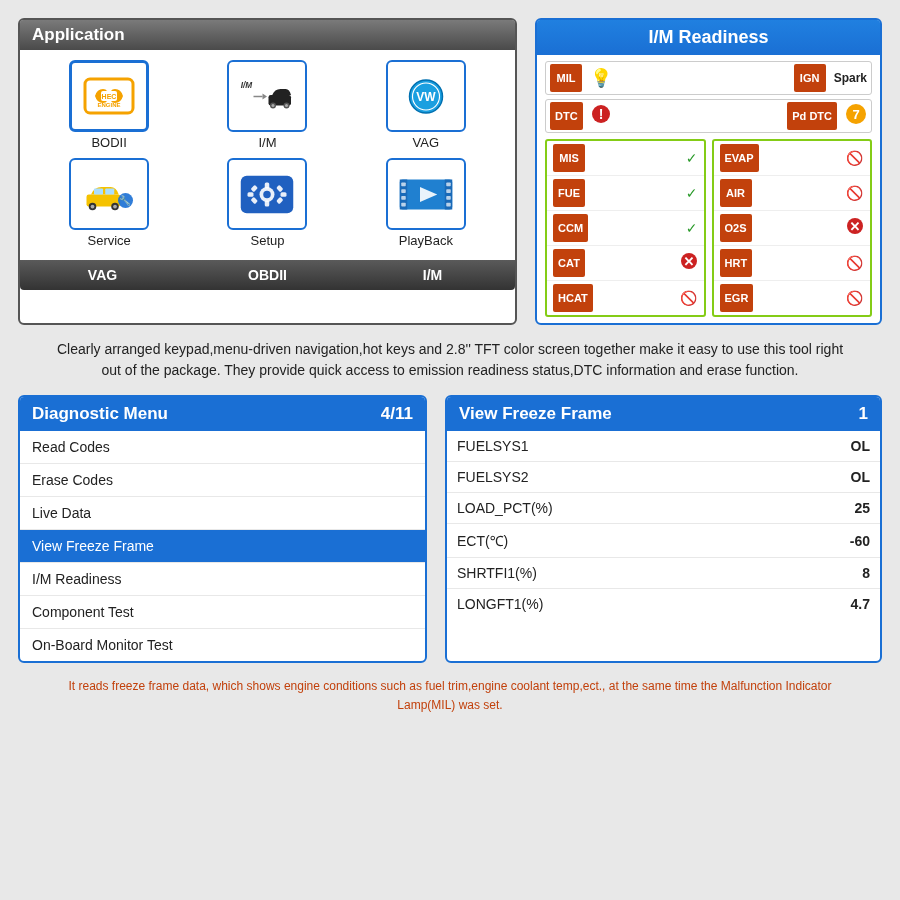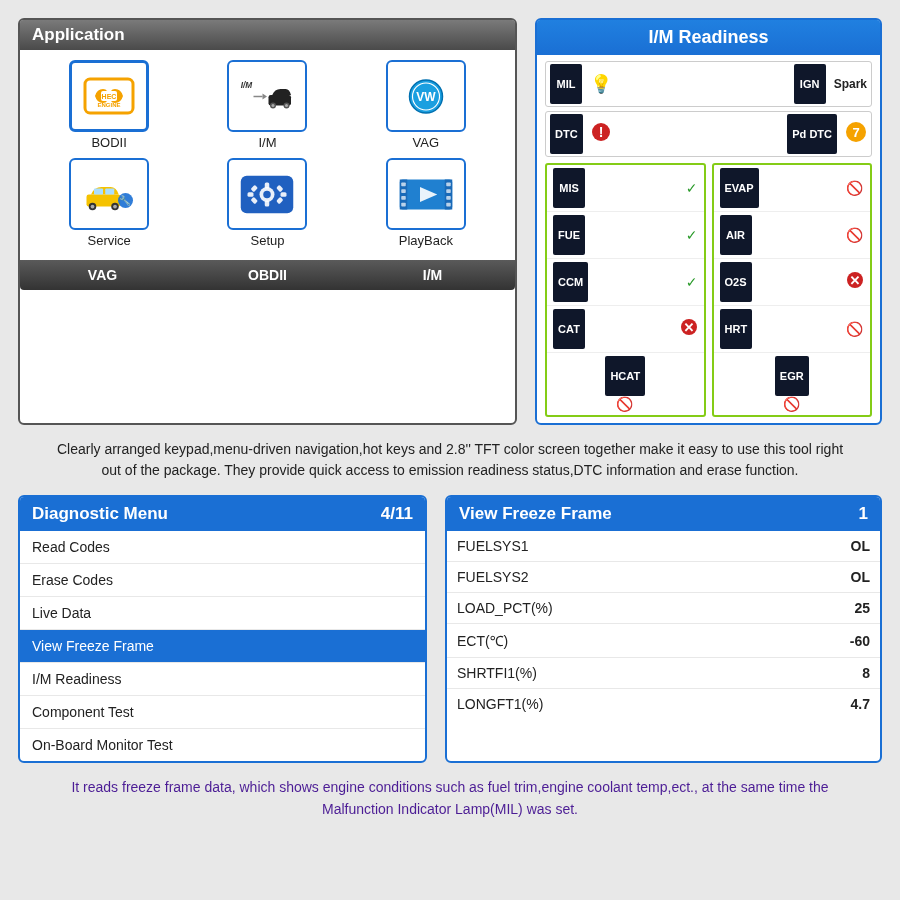--- a/index.html
+++ b/index.html
@@ -106,25 +106,25 @@
       font-size: 18px;
       font-weight: bold;
       text-align: center;
       padding: 7px 0;
       border-radius: 3px 3px 0 0;
     }
     .im-content {
       padding: 6px 8px;
     }
     .im-tag {
-      background: #0f172a;
+      background: #c2410c;
       color: white;
       font-size: 11px;
       font-weight: bold;
-      padding: 14px 5px;
+      padding: 8px 5px;
       border-radius: 2px;
       min-width: 32px;
       text-align: center;
     }
     .im-value {
       font-size: 12px;
       font-weight: bold;
       color: #222;
     }
     .im-grid {
@@ -137,21 +137,21 @@
       border-radius: 3px;
       overflow: hidden;
     }
     .im-row {
       display: flex;
       align-items: center;
       justify-content: space-between;
       padding: 3px 6px;
       border-bottom: 1px solid #eee;
     }
-    .im-row:last-child { border-bottom: none; flex-direction: column; }
+    .im-row:last-child { border-bottom: none; }
     .status-icon {
       font-size: 14px;
     }
     .status-green { color: #2a9a2a; }
     .status-red { color: #cc2222; }
 
     
     .desc-text {
       text-align: center;
       font-size: 14px;
@@ -240,22 +240,22 @@
       font-weight: bold;
     }
     .freeze-table td:last-child {
       text-align: right;
       font-weight: bold;
     }
 
     
     .bottom-desc {
       text-align: center;
-      font-size: 14px;
-      color: #4c1d95;
+      font-size: 12px;
+      color: #c2410c;
       line-height: 1.55;
       padding: 0 20px;
     }
 
     
     .icon-svg {
       width: 60px;
       height: 55px;
     }
 

